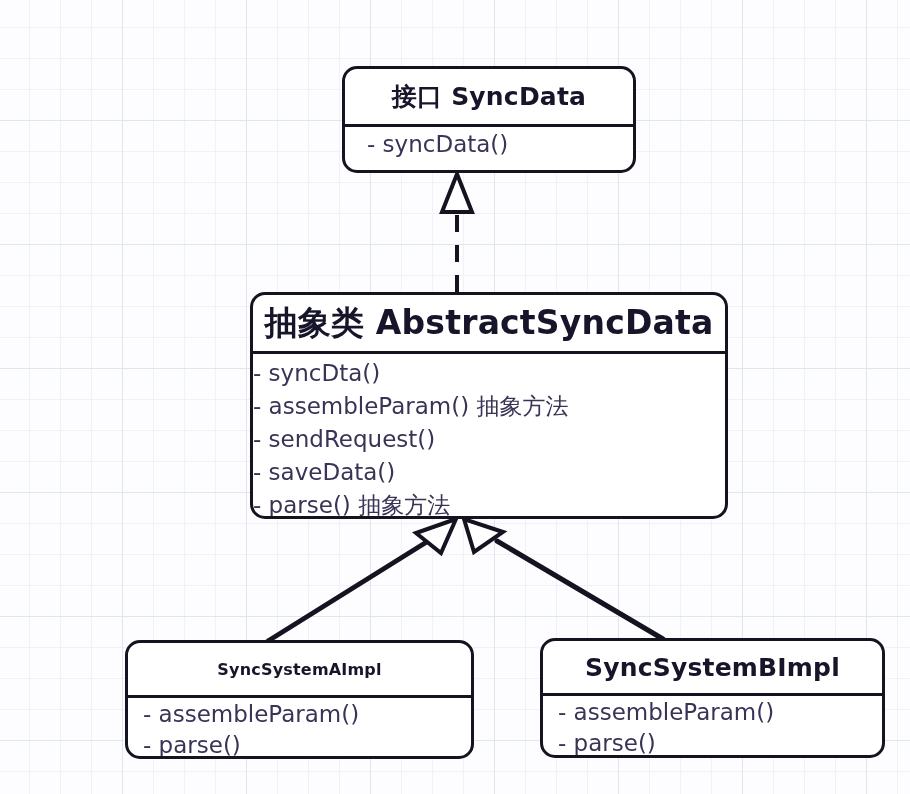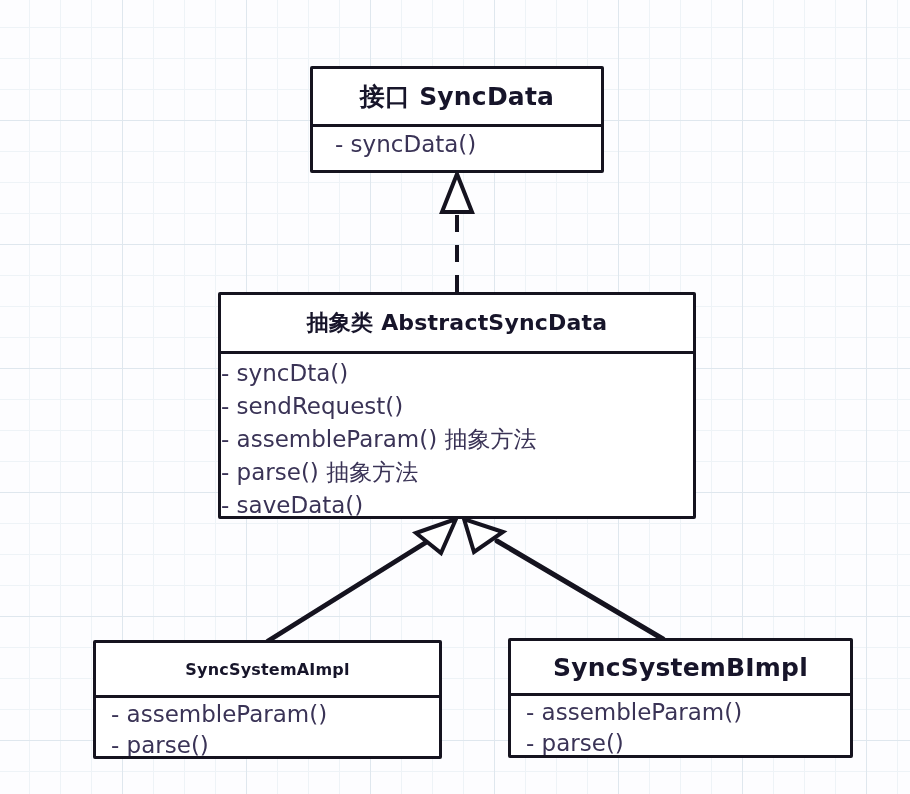--- a/index.html
+++ b/index.html
@@ -25,22 +25,23 @@
       31px 31px;
     background-position: -2px -4px, -2px -4px, -2px -4px, -2px -4px;
     font-family: "DejaVu Sans", "Liberation Sans", sans-serif;
   }
 
   .uml-box {
     position: absolute;
     box-sizing: border-box;
     background: #ffffff;
     border: 3px solid #15131f;
-    border-radius: 2px;
+    border-radius: 15px;
     overflow: hidden;
+    margin-left: 32px;
   }
 
   .uml-title {
     display: flex;
     align-items: center;
     justify-content: center;
     box-sizing: border-box;
     font-weight: bold;
     color: #17152a;
     letter-spacing: 0.2px;
@@ -87,21 +88,21 @@
 
   
   #box-abstract {
     left: 218px;
     top: 292px;
     width: 478px;
     height: 227px;
   }
   #box-abstract .uml-title {
     height: 56px;
-    font-size: 22px;
+    font-size: 33px;
   }
   #box-abstract .uml-divider { top: 56px; }
   #box-abstract .uml-members {
     padding: 6px 0 0 0;
     font-size: 23px;
     line-height: 33px;
   }
 
   
   #box-sub-a {
@@ -177,24 +178,24 @@
     <div class="uml-members">
       <div class="uml-member">- syncData()</div>
     </div>
   </div>
 
   <div class="uml-box" id="box-abstract">
     <div class="uml-title">抽象类 AbstractSyncData</div>
     <div class="uml-divider"></div>
     <div class="uml-members">
       <div class="uml-member">- syncDta()</div>
+      <div class="uml-member">- assembleParam()  抽象方法</div>
       <div class="uml-member">- sendRequest()</div>
-      <div class="uml-member">- assembleParam()  抽象方法</div>
+      <div class="uml-member">- saveData()</div>
       <div class="uml-member">- parse()  抽象方法</div>
-      <div class="uml-member">- saveData()</div>
     </div>
   </div>
 
   <div class="uml-box" id="box-sub-a">
     <div class="uml-title">SyncSystemAImpl</div>
     <div class="uml-divider"></div>
     <div class="uml-members">
       <div class="uml-member">- assembleParam()</div>
       <div class="uml-member">- parse()</div>
     </div>

